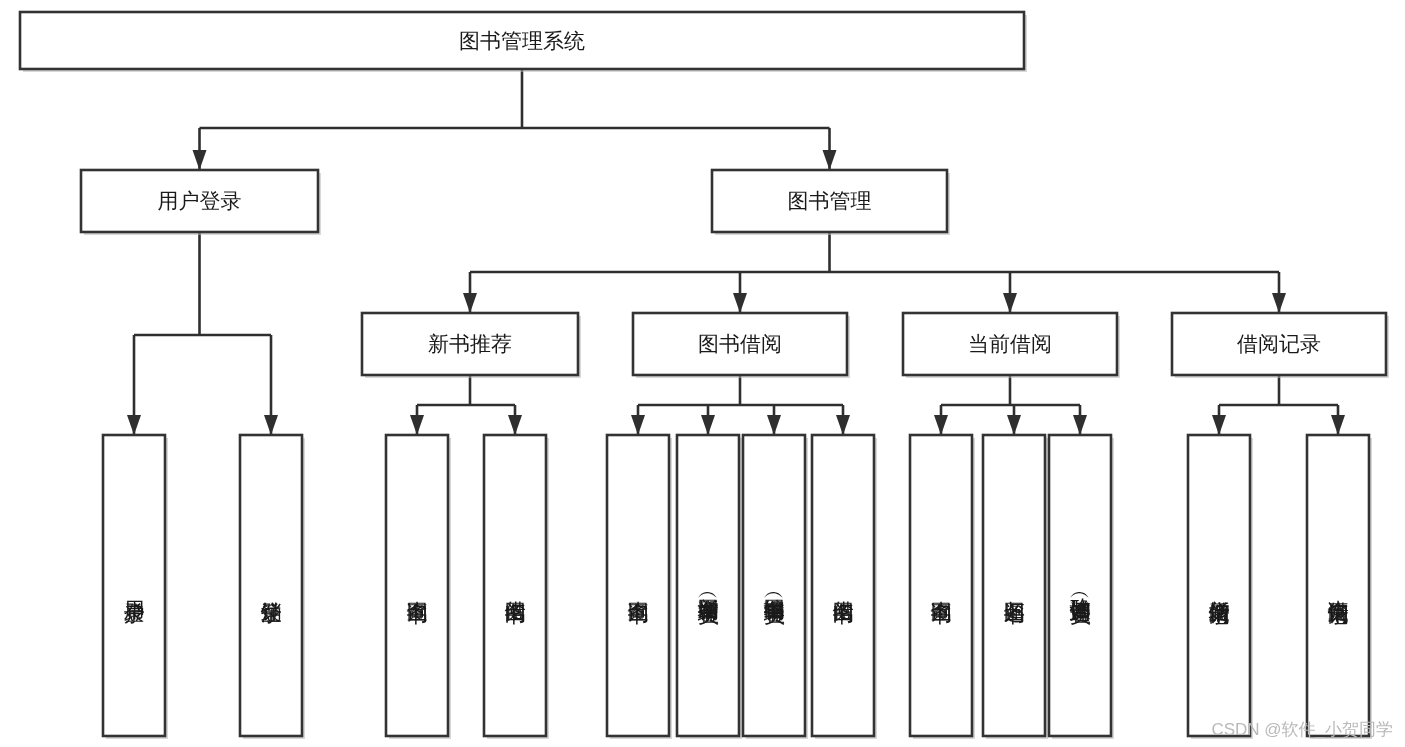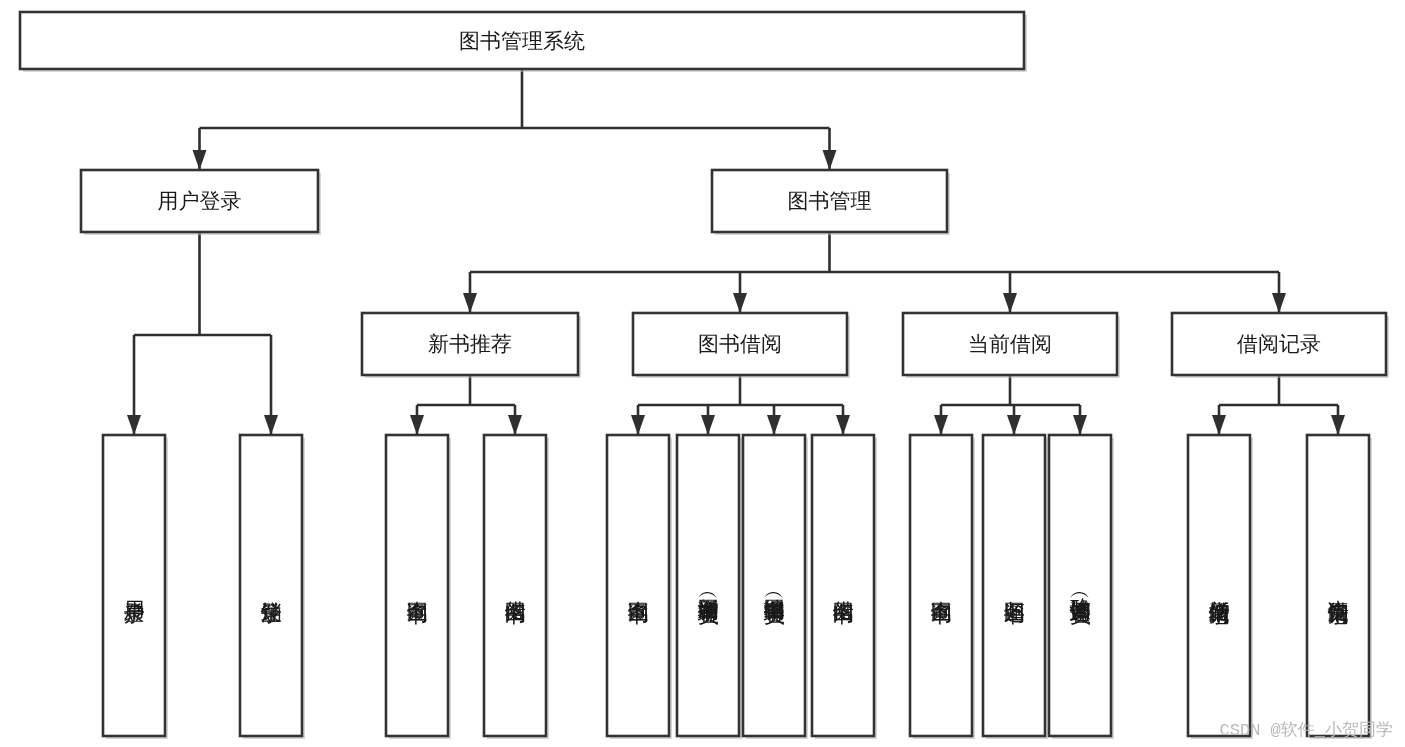--- a/index.html
+++ b/index.html
@@ -68,21 +68,21 @@
     align-items: center;
     justify-content: center;
     text-align: center;
     white-space: nowrap;
     pointer-events: none;
   }
   .watermark {
     position: absolute;
     right: 12px;
     bottom: 6px;
-    font-family: Liberation Mono, monospace;
+    font-family: Liberation Sans, sans-serif;
     font-size: 17px;
     color: #b9b9b9;
     white-space: nowrap;
     user-select: none;
   }
 </style>
 </head>
 <body>
 
 <div id="diagram-root">

